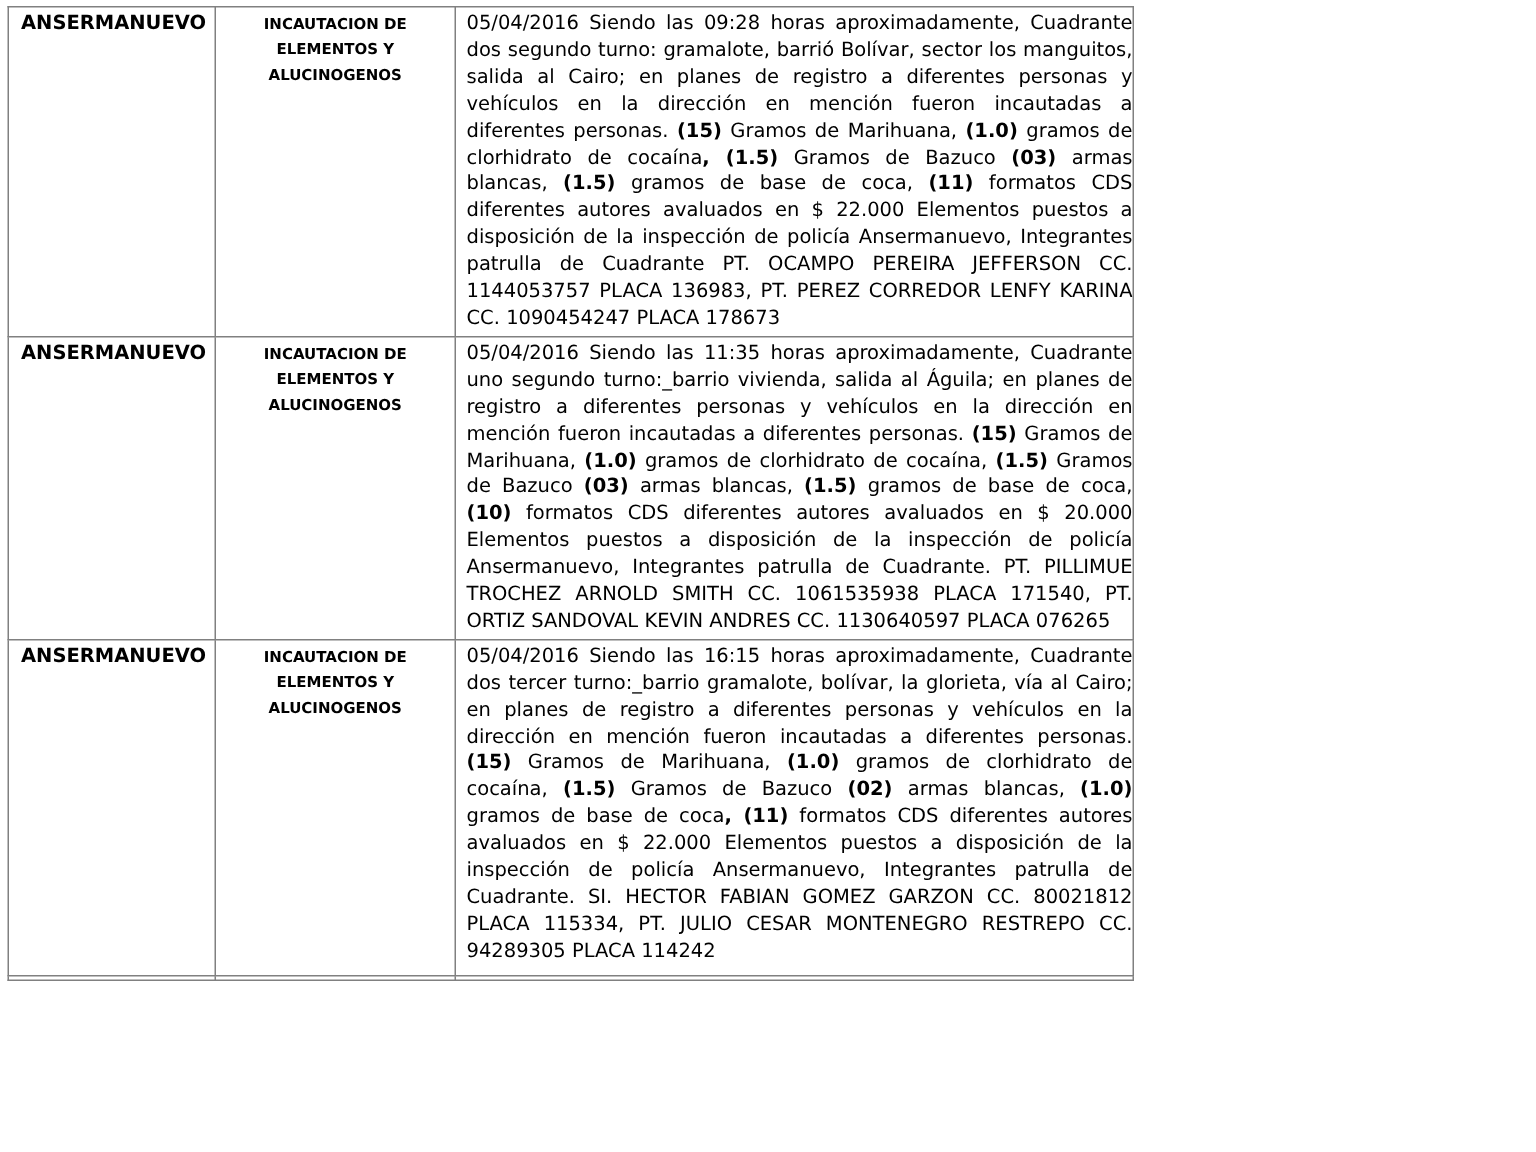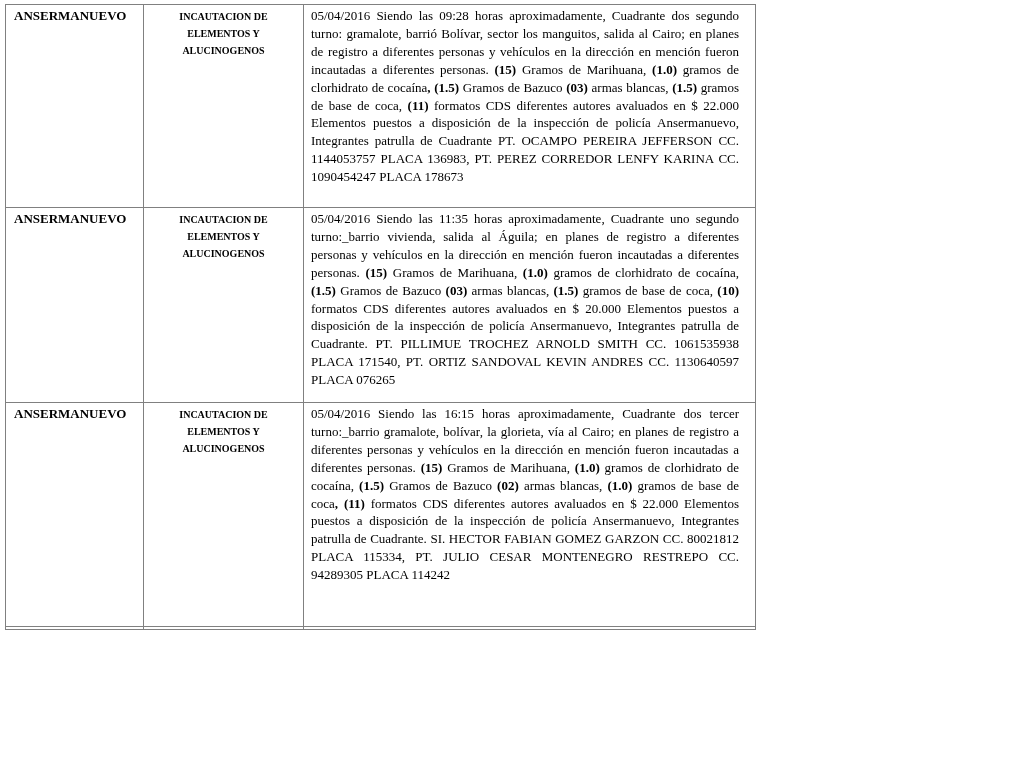--- a/index.html
+++ b/index.html
@@ -10,21 +10,20 @@
     height: 768px;
     font-family: "DejaVu Sans", "Liberation Sans", sans-serif;
     color: #000000;
   }
   .page {
     position: relative;
     width: 1024px;
     height: 724px;
     background: #ffffff;
     overflow: hidden;
-    font-family: Liberation Serif, serif;
   }
   table.incident-table {
     position: absolute;
     left: 5px;
     top: 4px;
     border-collapse: collapse;
     table-layout: fixed;
     width: 750px;
   }
   table.incident-table td {
@@ -46,21 +45,21 @@
   td.cat-cell {
     font-weight: bold;
     font-size: 10px;
     text-align: center;
     padding: 3px 10px;
     line-height: 17px;
   }
   td.desc-cell {
     font-size: 13px;
     text-align: justify;
-    padding: 2px 16px 2px 7px;
+    padding: 2px 0 2px 7px;
     line-height: 17.9px;
   }
   td.desc-cell .seg-b { font-weight: bold; }
 
   tr.row-1 td { height: 196px; }
   tr.row-2 td { height: 188px; }
   tr.row-3 td { height: 217px; }
   tr.row-sliver td { height: 2px; padding: 0; }
 </style>
 </head>

